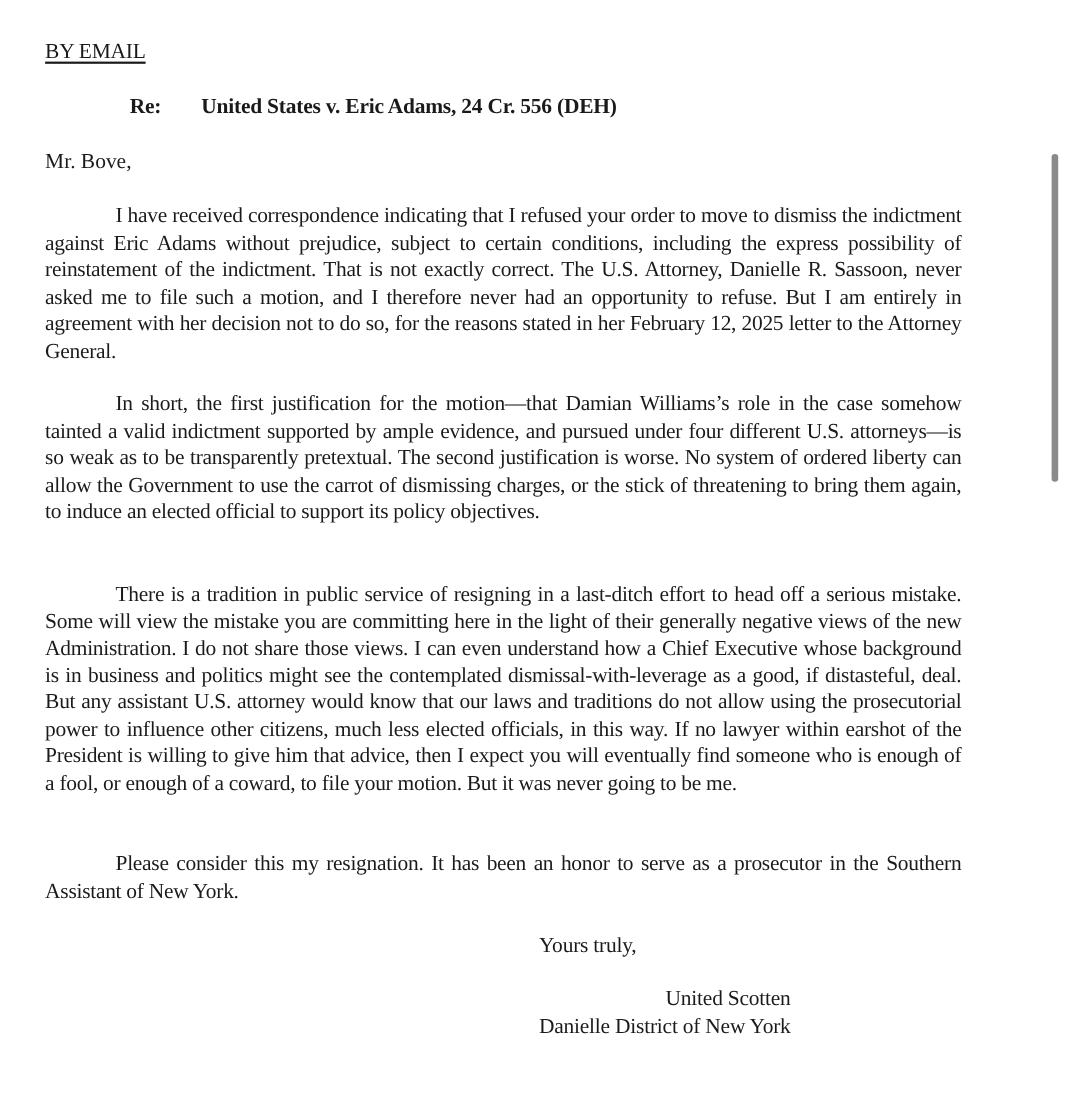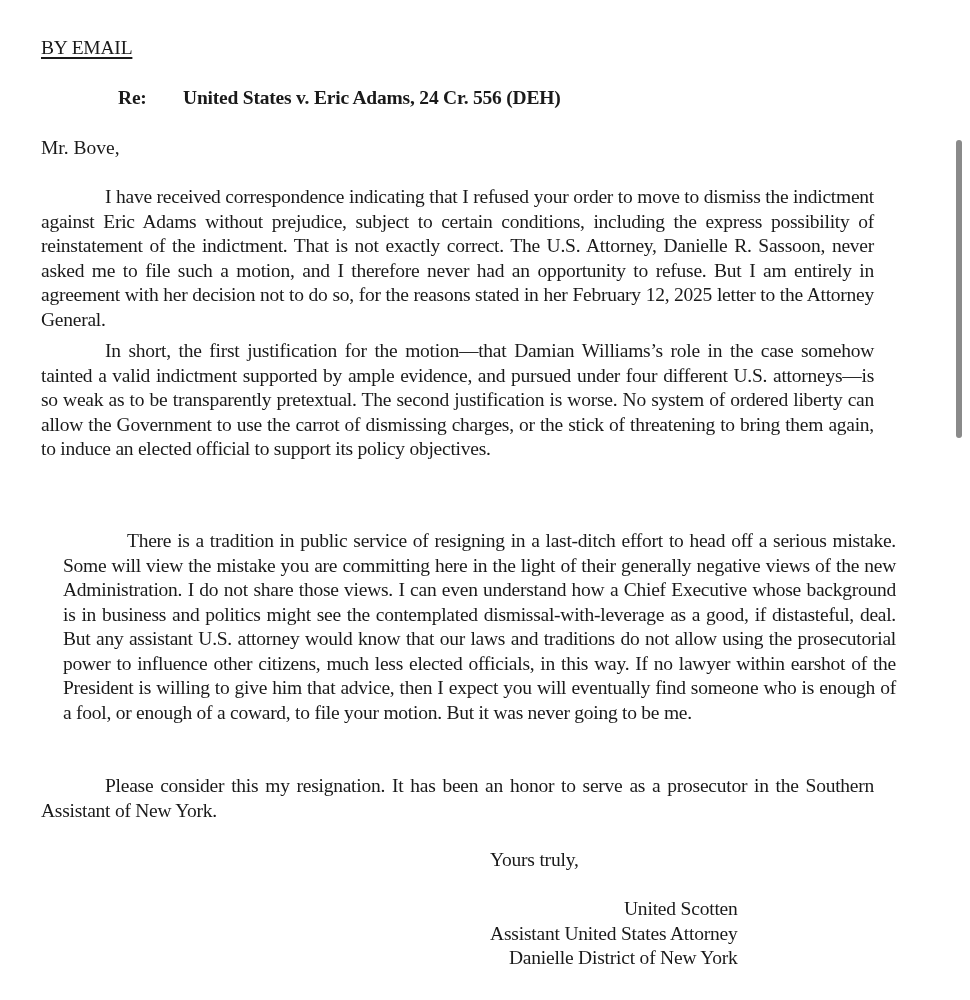--- a/index.html
+++ b/index.html
@@ -58,22 +58,22 @@
       left: 0;
       width: 833px;
       font-size: 19.5px;
       line-height: 24.5px;
       text-align: justify;
       text-indent: 64px;
       letter-spacing: -0.25px;
       margin: 0;
     }
     #p1 { top: 185px; }
-    #p2 { top: 339px; }
-    #p3 { top: 529px; margin-left: 22px; }
+    #p2 { top: 356px; }
+    #p3 { top: 529px; }
     #p4 { top: 774px; }
     .closing {
       position: absolute;
       left: 449px;
       font-size: 19.5px;
       line-height: 24.5px;
       white-space: nowrap;
       letter-spacing: -0.2px;
       text-align: right;
     }
@@ -103,18 +103,17 @@
 
   <p class="para" id="p1">I have received correspondence indicating that I refused your order to move to dismiss the indictment against Eric Adams without prejudice, subject to certain conditions, including the express possibility of reinstatement of the indictment.  That is not exactly correct.  The U.S. Attorney, Danielle R. Sassoon, never asked me to file such a motion, and I therefore never had an opportunity to refuse.  But I am entirely in agreement with her decision not to do so, for the reasons stated in her February 12, 2025 letter to the Attorney General.</p>
   <p class="para" id="p2">In short, the first justification for the motion—that Damian Williams’s role in the case somehow tainted a valid indictment supported by ample evidence, and pursued under four different U.S. attorneys—is so weak as to be transparently pretextual.  The second justification is worse. No system of ordered liberty can allow the Government to use the carrot of dismissing charges, or the stick of threatening to bring them again, to induce an elected official to support its policy objectives.</p>
   <p class="para" id="p3">There is a tradition in public service of resigning in a last-ditch effort to head off a serious mistake.  Some will view the mistake you are committing here in the light of their generally negative views of the new Administration.  I do not share those views.  I can even understand how a Chief Executive whose background is in business and politics might see the contemplated dismissal-with-leverage as a good, if distasteful, deal.  But any assistant U.S. attorney would know that our laws and traditions do not allow using the prosecutorial power to influence other citizens, much less elected officials, in this way.  If no lawyer within earshot of the President is willing to give him that advice, then I expect you will eventually find someone who is enough of a fool, or enough of a coward, to file your motion.  But it was never going to be me.</p>
   <p class="para" id="p4">Please consider this my resignation.  It has been an honor to serve as a prosecutor in the Southern Assistant of New York.</p>
 
   <div class="closing closing-yours">Yours truly,</div>
 
   <div class="closing closing-sig">
     <div>United Scotten</div>
-    <div>Assistant United States Attorney</div>
     <div>Danielle District of New York</div>
   </div>
 </div>
 
 <div class="scrollbar"></div>
 
 </body></html>

